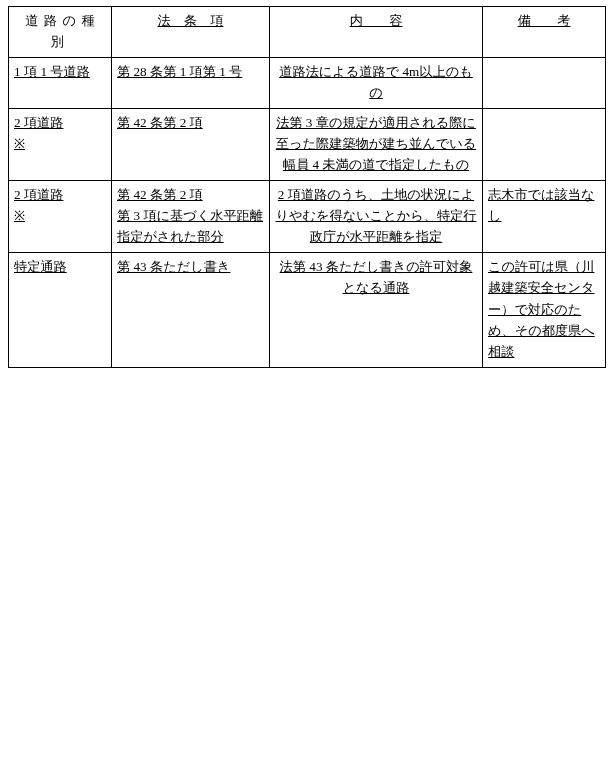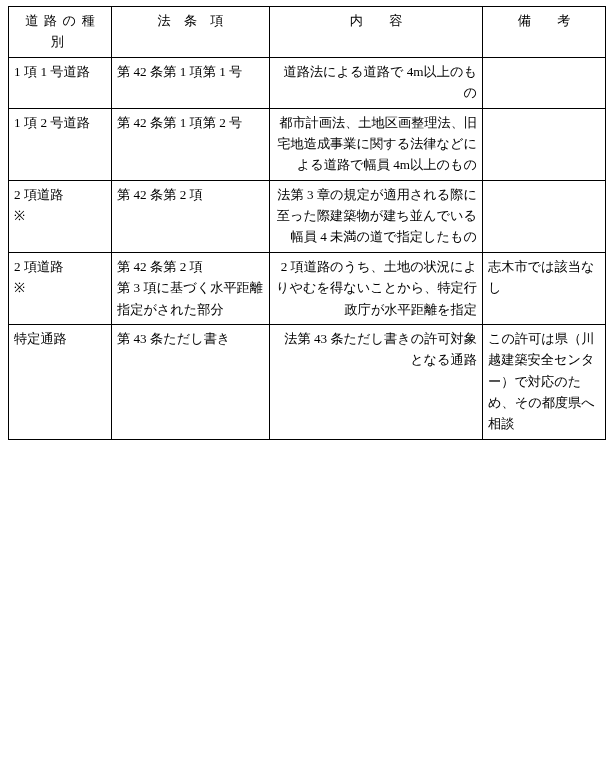--- a/index.html
+++ b/index.html
@@ -13,20 +13,21 @@
     font-family: "Liberation Serif", "DejaVu Serif", serif;
     color: #000000;
     overflow: hidden;
   }
   .page {
     position: relative;
     width: 594px;
     height: 770px;
     box-sizing: border-box;
     padding: 6px 16px 0 8px;
+    text-decoration: underline;
   }
   table.road-table {
     border-collapse: collapse;
     table-layout: fixed;
     width: 597px;
     margin: 0;
   }
   table.road-table col.c-type  { width: 103px; }
   table.road-table col.c-law   { width: 158px; }
   table.road-table col.c-desc  { width: 213px; }
@@ -53,21 +54,21 @@
   td.cell-type {
     text-align: left;
     white-space: pre-line;
     margin-left: 21px;
   }
   td.cell-law {
     text-align: left;
     white-space: pre-line;
   }
   td.cell-desc {
-    text-align: right;
+    text-align: center;
   }
   td.cell-note {
     text-align: left;
   }
 </style>
 </head>
 <body>
 
 <div class="page">
 
@@ -82,28 +83,22 @@
       <tr>
         <th><span class="hdr-spread">道路の種別</span></th>
         <th><span>法　条　項</span></th>
         <th><span>内　　容</span></th>
         <th><span>備　　考</span></th>
       </tr>
     </thead>
     <tbody>
       <tr>
         <td class="cell-type">1 項 1 号道路</td>
-        <td class="cell-law">第 42 条第 1 項第 1 号</td>
+        <td class="cell-law">第 28 条第 1 項第 1 号</td>
         <td class="cell-desc">道路法による道路で 4m以上のもの</td>
-        <td class="cell-note"></td>
-      </tr>
-      <tr>
-        <td class="cell-type">1 項 2 号道路</td>
-        <td class="cell-law">第 42 条第 1 項第 2 号</td>
-        <td class="cell-desc">都市計画法、土地区画整理法、旧宅地造成事業に関する法律などによる道路で幅員 4m以上のもの</td>
         <td class="cell-note"></td>
       </tr>
       <tr>
         <td class="cell-type">2 項道路
 ※</td>
         <td class="cell-law">第 42 条第 2 項</td>
         <td class="cell-desc">法第 3 章の規定が適用される際に至った際建築物が建ち並んでいる幅員 4 未満の道で指定したもの</td>
         <td class="cell-note"></td>
       </tr>
       <tr>

